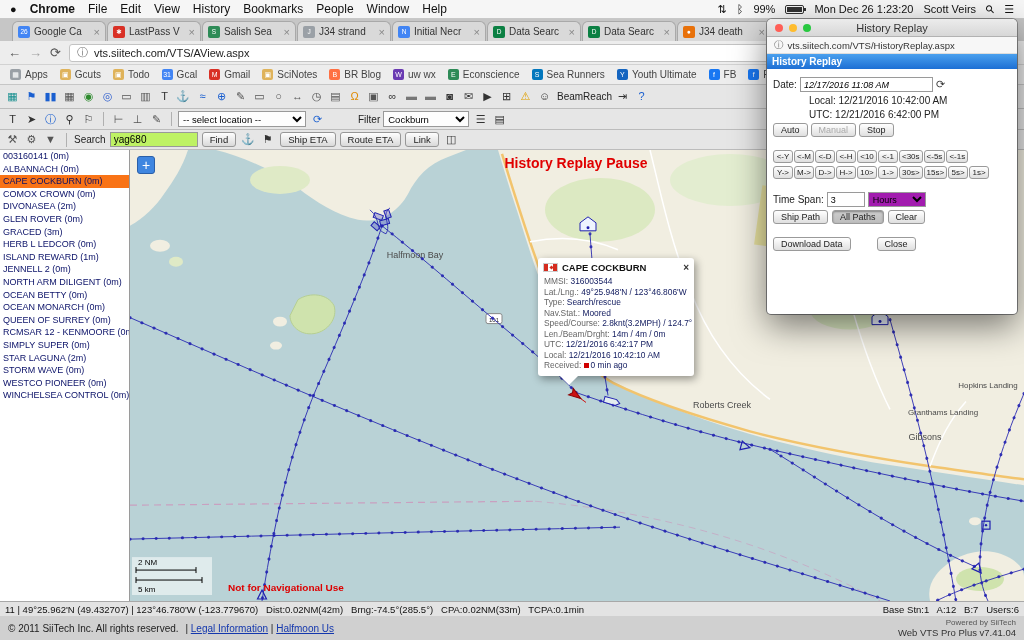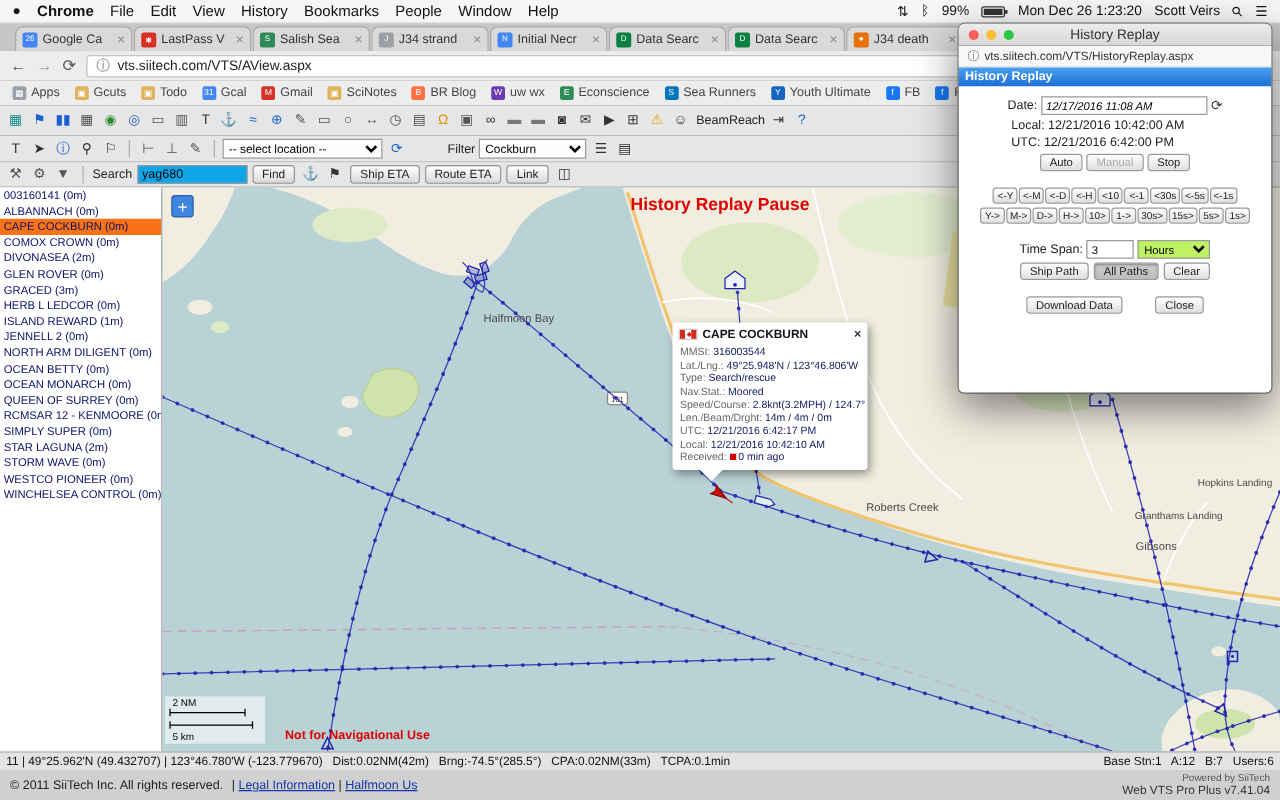--- a/index.html
+++ b/index.html
@@ -38,21 +38,21 @@
 
 
 .tb{background:#e6e6e6;border-bottom:1px solid #bcbcbc;display:flex;align-items:center;padding:0 4px}
 .tb1{height:24px;gap:2px}
 .tb2{height:21px;gap:3px;font-size:10px}
 .tb3{height:20px;gap:4px;font-size:10px}
 .ticon{width:17px;height:17px;display:inline-flex;align-items:center;justify-content:center;font-size:11px;line-height:1}
 .tsep{width:1px;height:14px;background:#b0b0b0;margin:0 3px}
 .tb select{font-size:9.5px;height:16px;border:1px solid #999;background:#fdfdfd}
 .tb .lbl{color:#222}
-.tb input{height:15px;border:1px solid #999;font-size:10px;padding:0 3px;background:#0ea5e9}
+.tb input{height:15px;border:1px solid #999;font-size:10px;padding:0 3px;background:#bef264}
 .btn{font-size:9.5px;padding:1px 7px;background:linear-gradient(#fefefe,#d9d9d9);border:1px solid #979797;border-radius:3px;color:#222}
 .userlbl{font-size:10px;margin-left:2px;color:#222}
 
 
 .content{display:flex;height:451px}
 .sidebar{width:130px;background:#fff;border-right:1px solid #9a9a9a;overflow:hidden}
 .vrow{height:12.6px;line-height:12.6px;padding-left:3px;font-size:9px;color:#0a1168;white-space:nowrap;overflow:hidden}
 .vrow.sel{background:#f97316}
 .mapwrap{position:relative;flex:1;background:#b9d2d6;overflow:hidden}
 .mapwrap svg{position:absolute;inset:0}
@@ -75,24 +75,24 @@
 .reddot{display:inline-block;width:5px;height:5px;background:#d00000;margin:0 2px 0 0}
 
 
 .rwin{position:absolute;left:767px;top:19px;width:250px;height:295px;background:#fff;border-radius:5px 5px 4px 4px;box-shadow:0 12px 34px rgba(0,0,0,.5),0 0 0 1px #8a8a8a;z-index:60;font-size:10px}
 .rtitle{height:18px;background:linear-gradient(#ececec,#d7d7d7);border-bottom:1px solid #b2b2b2;border-radius:5px 5px 0 0;display:flex;align-items:center;justify-content:center;font-size:11px;color:#333;position:relative}
 .lights{position:absolute;left:8px;top:5px;display:flex;gap:6px}
 .light{width:8px;height:8px;border-radius:50%}
 .rurl{height:17px;background:#f7f7f7;border-bottom:1px solid #ddd;display:flex;align-items:center;gap:4px;padding:0 7px;font-size:9.5px;color:#333}
 .rhdr{height:15px;background:linear-gradient(#4aa0ee,#1d6fd4);color:#fff;font-weight:bold;font-size:10px;display:flex;align-items:center;padding:0 5px}
 .rbody{padding:5px 6px}
-.rrow{display:flex;align-items:center;justify-content:center;gap:3px;margin:3px 0}
+.rrow{display:flex;align-items:center;justify-content:flex-start;gap:3px;margin:3px 0}
 .rrow.left{justify-content:flex-start;padding-left:36px}
 .rbody input{border:1px solid #9a9a9a;height:15px;font-size:9px;padding:0 3px;background:#fff}
-.rbody select{font-size:9px;height:15px;border:1px solid #9a9a9a;background:#bef264}
+.rbody select{font-size:9px;height:15px;border:1px solid #9a9a9a;background:#a21caf}
 .macbtn{background:linear-gradient(#ffffff,#dfdfdf);border:1px solid #9a9a9a;border-radius:3px;font-size:9px;padding:1px 7px;color:#222}
 .macbtn.small{font-size:8px;padding:1px 2px;min-width:20px}
 .macbtn.disabled{color:#aaa}
 .macbtn.pressed{background:linear-gradient(#cdcdcd,#bdbdbd);box-shadow:inset 0 1px 2px rgba(0,0,0,.35)}
 .gap{height:7px}
 
 
 .statusbar{height:15px;background:#e3e3e3;border-top:1px solid #a8a8a8;display:flex;align-items:center;padding:0 5px;font-size:9.5px;color:#111}
 .statusbar .l{white-space:pre}
 .statusbar .r{margin-left:auto;white-space:pre}

